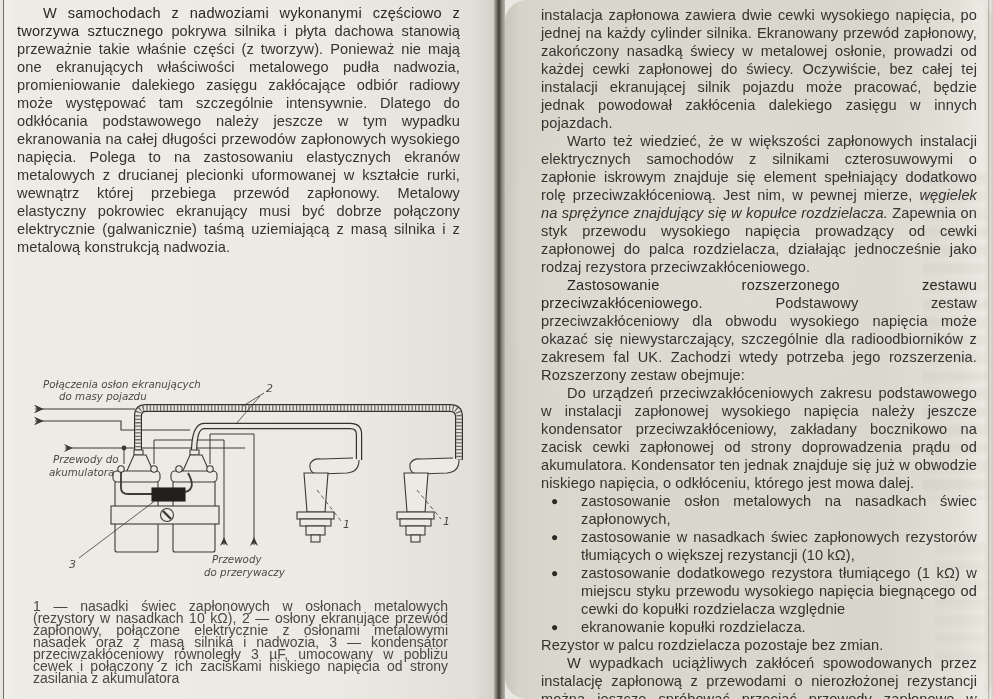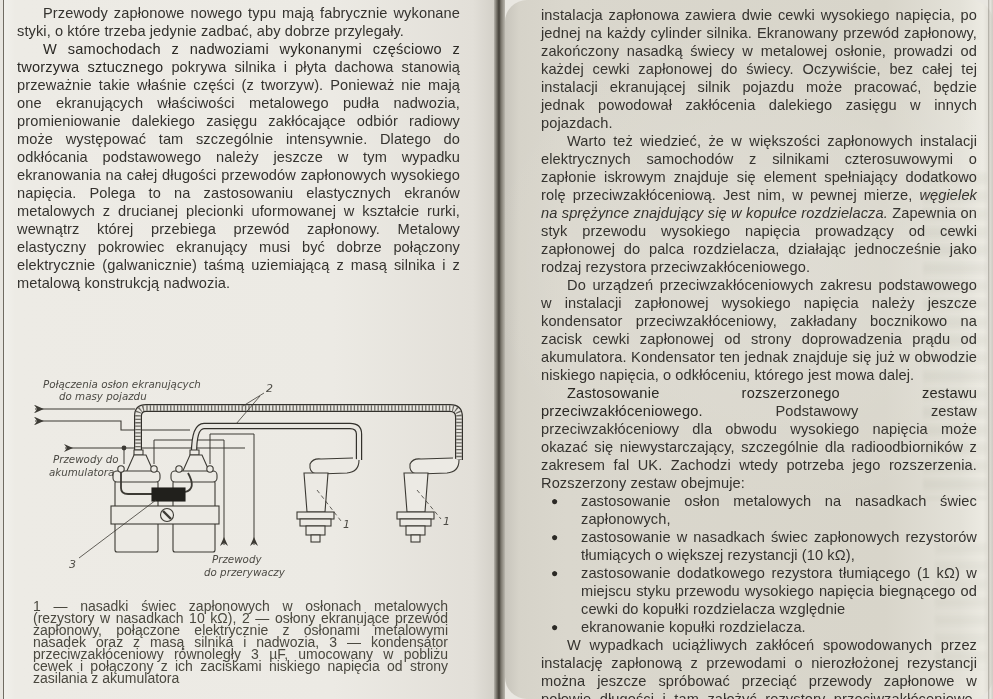--- a/index.html
+++ b/index.html
@@ -58,21 +58,20 @@
   #ghost-b{left:430px;top:540px;width:52px;height:130px;opacity:.08;}
 </style>
 </head>
 <body>
 
 <div id="spread">
 
   <div class="page" id="page-left">
 
     <div class="colText" id="left-text">
-      <p class="indent"><span>Przewody zapłonowe nowego typu mają fabrycznie wykonane styki, o które trzeba jedynie zadbać, aby dobrze przylegały.</span></p>
       <p class="indent"><b>W samochodach z nadwoziami wykonanymi częściowo z tworzywa sztucznego</b><span> pokrywa silnika i płyta dachowa stanowią przeważnie takie właśnie części (z tworzyw). Ponieważ nie mają one ekranujących właściwości metalowego pudła nadwozia, promieniowanie dalekiego zasięgu zakłócające odbiór radiowy może występować tam szczególnie intensywnie. Dlatego do odkłócania podstawowego należy jeszcze w tym wypadku ekranowania na całej długości przewodów zapłonowych wysokiego napięcia. Polega to na zastosowaniu elastycznych ekranów metalowych z drucianej plecionki uformowanej w kształcie rurki, wewnątrz której przebiega przewód zapłonowy. Metalowy elastyczny pokrowiec ekranujący musi być dobrze połączony elektrycznie (galwanicznie) taśmą uziemiającą z masą silnika i z metalową konstrukcją nadwozia.</span></p>
     </div>
 
     <div id="figure-wrap">
       <svg width="488" height="210" viewBox="0 0 488 210">
         <defs>
           <marker id="ah" markerWidth="9" markerHeight="8" refX="8" refY="4" orient="auto">
             <path d="M9,0 L0,4 L9,8 L6,4 Z" fill="#3c3a34"></path>
           </marker>
         </defs>
@@ -180,40 +179,41 @@
 
   <div id="gutter"></div>
 
   <div class="page" id="page-right">
     <div class="ghost" id="ghost-a"></div>
     <div class="ghost" id="ghost-b"></div>
 
     <div class="colText" id="right-text">
       <p><span>instalacja zapłonowa zawiera dwie cewki wysokiego napięcia, po jednej na każdy cylinder silnika. Ekranowany przewód zapłonowy, zakończony nasadką świecy w metalowej osłonie, prowadzi od każdej cewki zapłonowej do świecy. Oczywiście, bez całej tej instalacji ekranującej silnik pojazdu może pracować, będzie jednak powodował zakłócenia dalekiego zasięgu w innych pojazdach.</span></p>
       <p class="indent"><span>Warto też wiedzieć, że w większości zapłonowych instalacji elektrycznych samochodów z silnikami czterosuwowymi o zapłonie iskrowym znajduje się element spełniający dodatkowo rolę przeciwzakłóceniową. Jest nim, w pewnej mierze, </span><i class="run">węgielek na sprężynce znajdujący się w kopułce rozdzielacza.</i><span> Zapewnia on styk przewodu wysokiego napięcia prowadzący od cewki zapłonowej do palca rozdzielacza, działając jednocześnie jako rodzaj rezystora przeciwzakłóceniowego.</span></p>
+      <p class="indent"><b>Zastosowanie rozszerzonego zestawu przeciwzakłóceniowego.</b><span> Podstawowy zestaw przeciwzakłóceniowy dla obwodu wysokiego napięcia może okazać się niewystarczający, szczególnie dla radioodbiorników z zakresem fal UK. Zachodzi wtedy potrzeba jego rozszerzenia. Rozszerzony zestaw obejmuje:</span></p>
       <p class="indent"><span>Do urządzeń przeciwzakłóceniowych zakresu podstawowego w instalacji zapłonowej wysokiego napięcia należy jeszcze kondensator przeciwzakłóceniowy, zakładany bocznikowo na zacisk cewki zapłonowej od strony doprowadzenia prądu od akumulatora. Kondensator ten jednak znajduje się już w obwodzie niskiego napięcia, o odkłóceniu, którego jest mowa dalej.</span></p>
-      <p class="indent"><b>Zastosowanie rozszerzonego zestawu przeciwzakłóceniowego.</b><span> Podstawowy zestaw przeciwzakłóceniowy dla obwodu wysokiego napięcia może okazać się niewystarczający, szczególnie dla radioodbiorników z zakresem fal UK. Zachodzi wtedy potrzeba jego rozszerzenia. Rozszerzony zestaw obejmuje:</span></p>
 
       <ul class="dots">
         <li>
             <span class="dot">●</span>
             <span class="btxt">zastosowanie osłon metalowych na nasadkach świec zapłonowych,</span>
           </li>
         <li>
             <span class="dot">●</span>
             <span class="btxt">zastosowanie w nasadkach świec zapłonowych rezystorów tłumiących o większej rezystancji (10 kΩ),</span>
           </li>
         <li>
             <span class="dot">●</span>
             <span class="btxt">zastosowanie dodatkowego rezystora tłumiącego (1 kΩ) w miejscu styku przewodu wysokiego napięcia biegnącego od cewki do kopułki rozdzielacza względnie</span>
           </li>
         <li>
             <span class="dot">●</span>
             <span class="btxt">ekranowanie kopułki rozdzielacza.</span>
           </li>
       </ul>
 
+      <p><span>Rezystor w palcu rozdzielacza pozostaje bez zmian.</span></p>
       <p class="indent"><span>W wypadkach uciążliwych zakłóceń spowodowanych przez instalację zapłonową z przewodami o nierozłożonej rezystancji można jeszcze spróbować przeciąć przewody zapłonowe w połowie długości i tam założyć rezystory przeciwzakłóceniowe. Osiąga</span></p>
     </div>
   </div>
 
   <div id="right-rim"></div>
 </div>
 
 </body></html>

